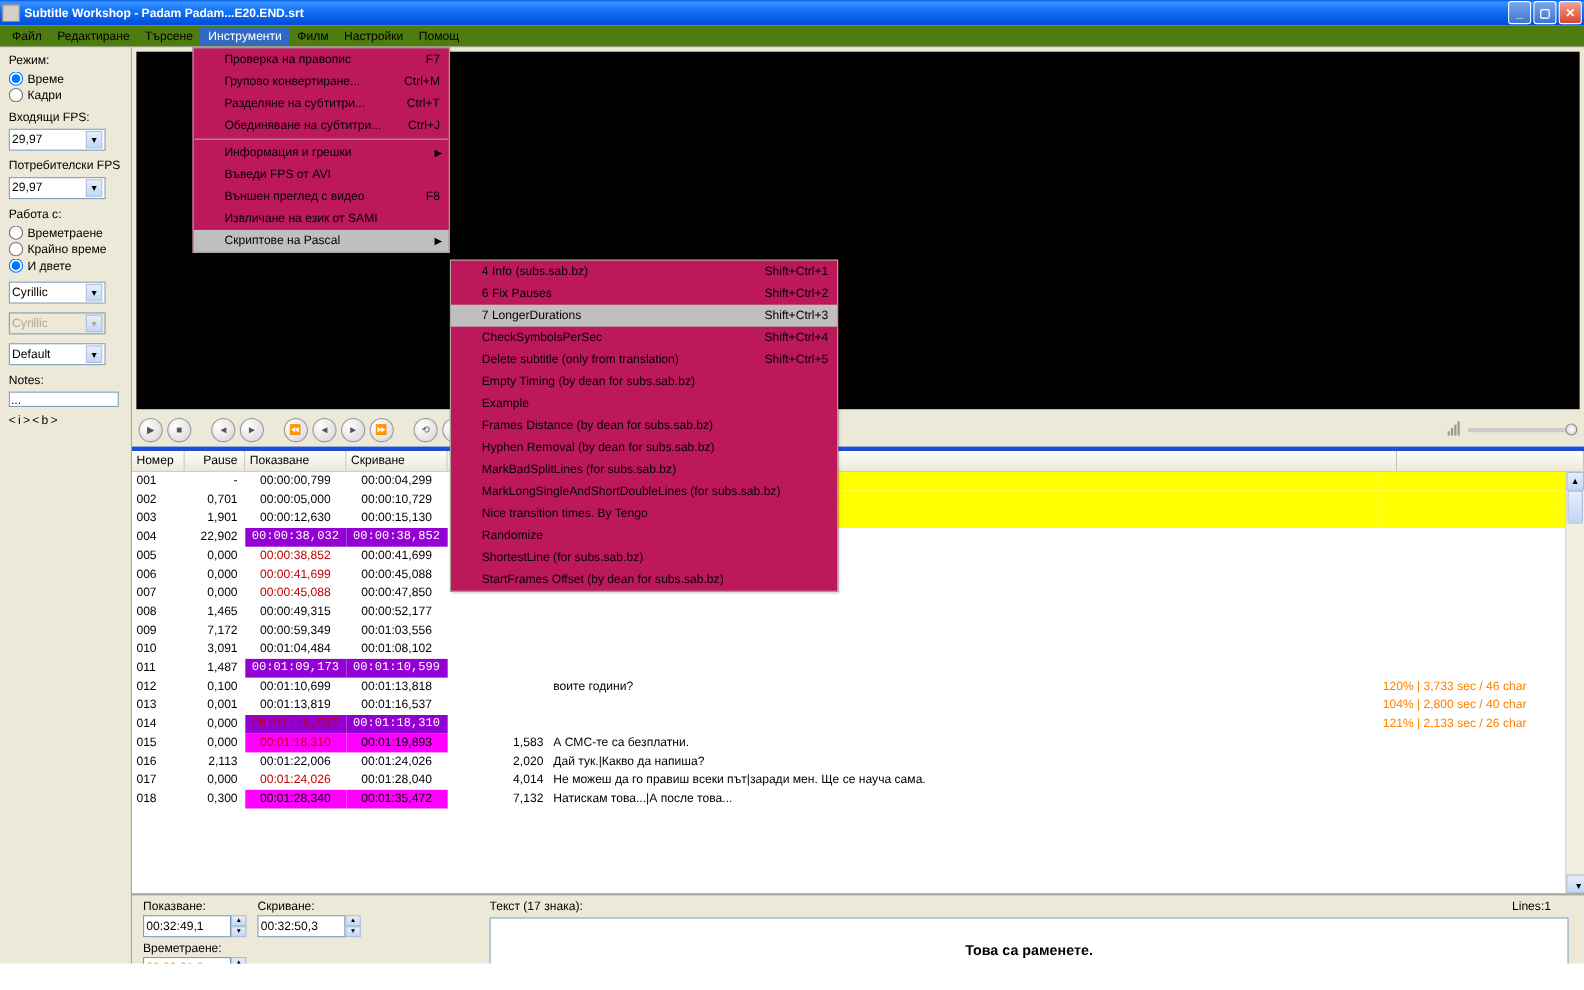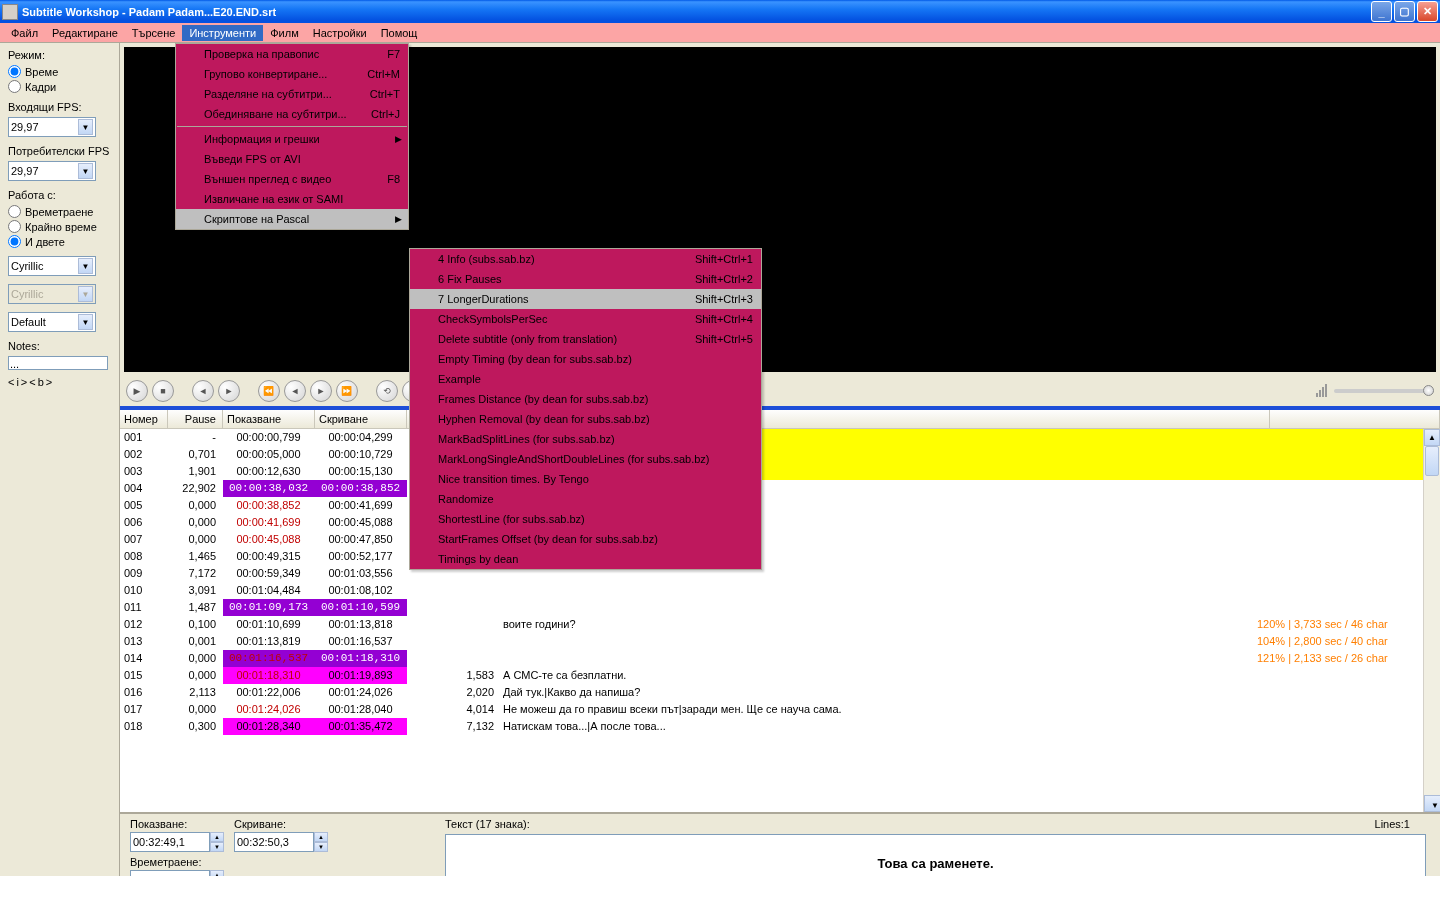--- a/index.html
+++ b/index.html
@@ -7,21 +7,21 @@
 
 
 .titlebar { height: 23px; background: linear-gradient(to bottom, #0058e6 0%, #3a93ff 8%, #1576f5 40%, #0451e0 88%, #0451e0 100%); display: flex; align-items: center; padding: 0 2px; color: white; font-weight: bold; }
 .titlebar .app-icon { width: 16px; height: 16px; background: #d4d0c8; margin-right: 4px; border: 1px solid #888; }
 .titlebar .title { flex: 1; }
 .titlebar .winbtns { display: flex; gap: 2px; }
 .titlebar .winbtn { width: 21px; height: 21px; background: linear-gradient(to bottom, #7ba7e8, #3e74d0); border: 1px solid #fff; border-radius: 3px; display: flex; align-items: center; justify-content: center; color: white; font-weight: bold; cursor: pointer; }
 .titlebar .winbtn.close { background: linear-gradient(to bottom, #f5a093, #d9472b); }
 
 
-.menubar { height: 20px; background: #fca5a5; border-bottom: 1px solid #aca899; display: flex; align-items: center; padding-left: 4px; }
+.menubar { height: 20px; background: #4d7c0f; border-bottom: 1px solid #aca899; display: flex; align-items: center; padding-left: 4px; }
 .menubar .menuitem { padding: 2px 7px; cursor: pointer; }
 .menubar .menuitem.active { background: #316ac5; color: white; border: 1px solid #316ac5; padding: 1px 6px; }
 
 
 .main { display: flex; height: calc(900px - 23px - 20px); }
 .sidebar { width: 120px; background: #ece9d8; border-right: 1px solid #aca899; padding: 6px 8px; }
 .sidebar .label { margin-bottom: 4px; }
 .sidebar .radio-row { display: flex; align-items: center; margin-bottom: 2px; }
 .sidebar input[type=radio] { margin-right: 4px; }
 .sidebar .combo { width: 88px; height: 20px; border: 1px solid #7f9db9; background: white; margin-bottom: 8px; display: flex; align-items: center; padding: 0 2px; justify-content: space-between; }
@@ -94,21 +94,21 @@
 .bottom .durval { position: absolute; left: 270px; top: 62px; }
 
 
 .dropdown { position: absolute; background: #be185d; border: 1px solid #aca899; box-shadow: 2px 2px 2px rgba(0,0,0,0.2); }
 .dropdown .ditem { display: flex; align-items: center; padding: 4px 8px 4px 28px; cursor: pointer; position: relative; }
 .dropdown .ditem .sc { margin-left: auto; padding-left: 24px; }
 .dropdown .ditem .arrow { position: absolute; right: 6px; font-size: 9px; }
 .dropdown .ditem.highlighted { background: #bfbfbf; }
 .dropdown .sep { height: 1px; background: #aca899; margin: 2px 1px; }
 .dd1 { left: 175px; top: 43px; width: 234px; }
-.dd2 { left: 409px; top: 248px; width: 353px; }
+.dd2 { left: 409px; top: 236px; width: 353px; }
 
 
 .gridrows-clip { position: absolute; left: 0; right: 17px; top: 0; bottom: 0; }
 .white-bar { position: absolute; left: 0; bottom: 0; right: 0; height: 24px; background: white; }
 </style>
 </head>
 <body>
 
 <div class="titlebar">
   <div class="app-icon"></div>
@@ -518,16 +518,13 @@
     </div>
     <div class="ditem">
       <span>Randomize</span>
     </div>
     <div class="ditem">
       <span>ShortestLine (for subs.sab.bz)</span>
     </div>
     <div class="ditem">
       <span>StartFrames Offset (by dean for subs.sab.bz)</span>
     </div>
-    <div class="ditem">
-      <span>Timings by dean</span>
-    </div>
   </div>
 
 </body></html>

